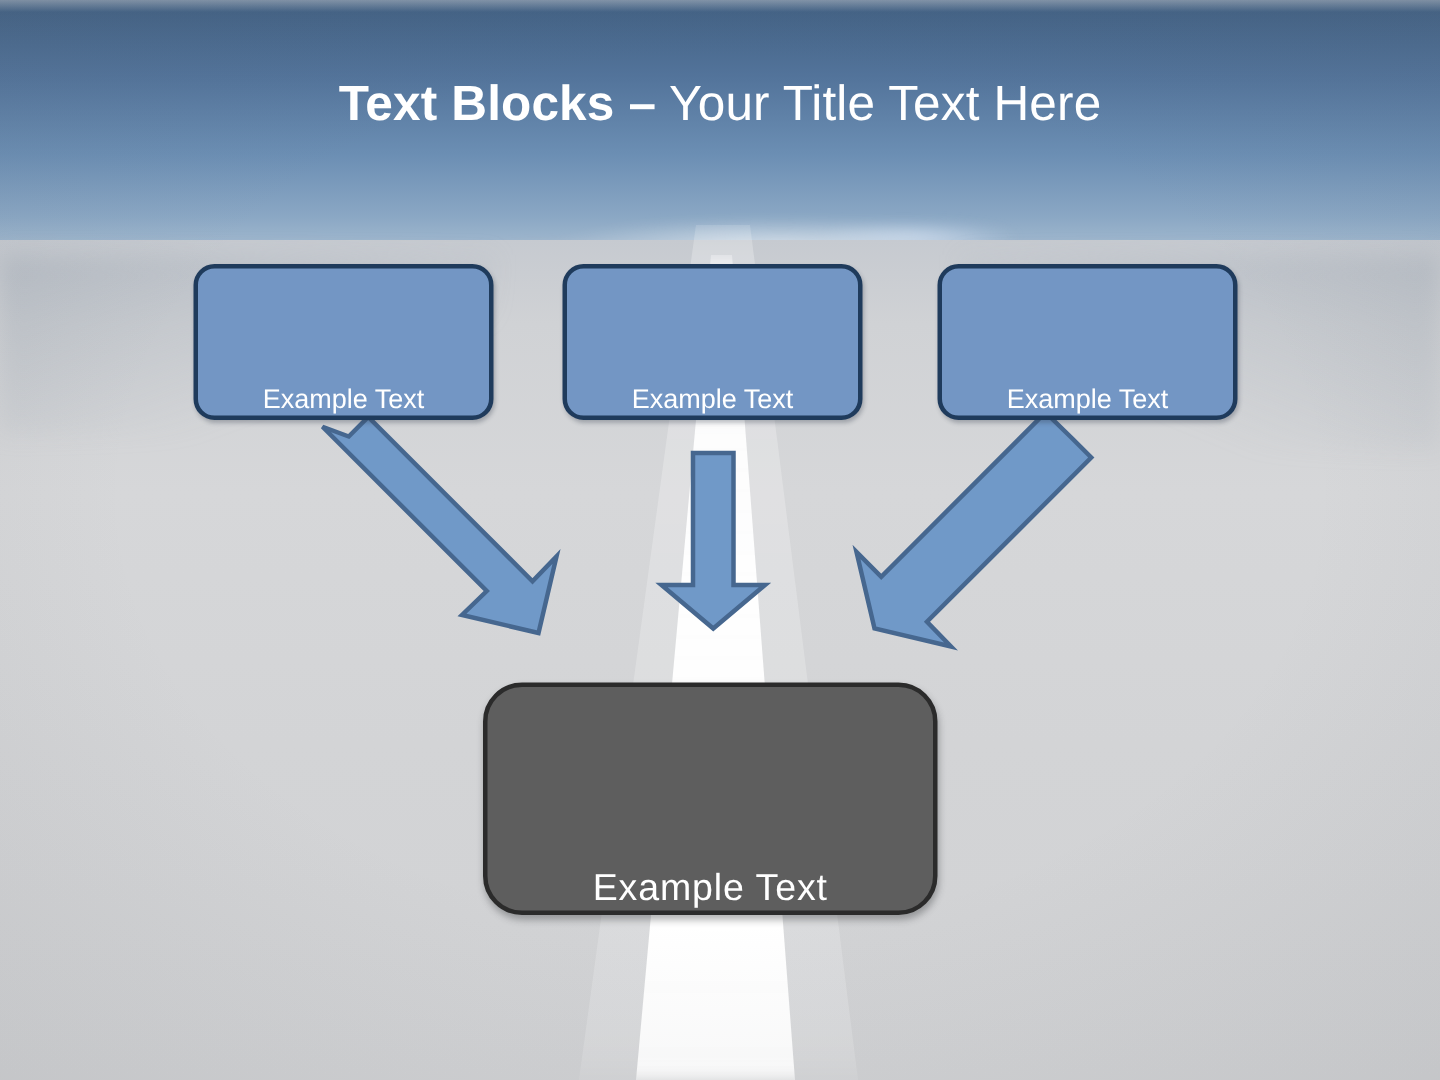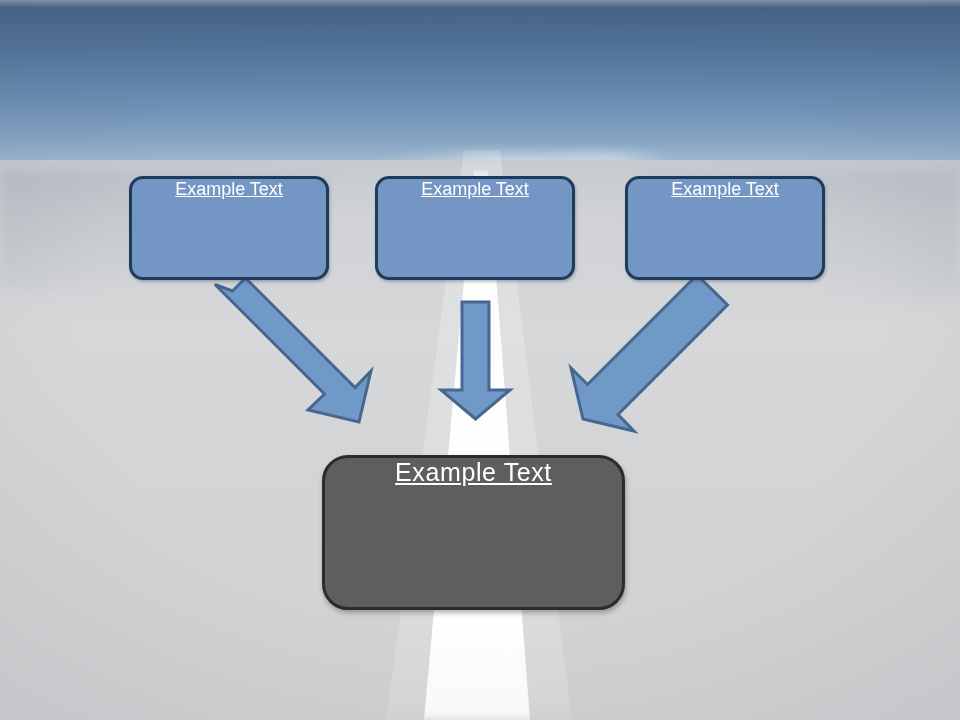--- a/index.html
+++ b/index.html
@@ -133,24 +133,23 @@
     white-space: nowrap;
   }
   .title .strong { font-weight: bold; }
   .title .light  { font-weight: normal; }
 
   
   .box {
     position: absolute;
     box-sizing: border-box;
     display: flex;
-    align-items: flex-start;
+    align-items: flex-end;
     justify-content: center;
     color: #ffffff;
-    text-decoration: underline;
   }
   .box-top {
     width: 200px;
     height: 104px;
     top: 176px;
     border: 3px solid #1f3b5c;
     border-radius: 14px;
     background: #7396c4;
     font-size: 18px;
     box-shadow: 1px 2px 3px rgba(40,50,65,0.30);
@@ -194,20 +193,21 @@
 
   <div class="bg-sky"></div>
   <div class="bg-haze"></div>
   <div class="bg-road"></div>
   <div class="bg-shoulder-l"></div>
   <div class="bg-shoulder-r"></div>
   <div class="bg-stripe-glow"></div>
   <div class="bg-stripe"></div>
   <div class="bg-vignette"></div>
 
+  <div class="title"><span class="strong">Text Blocks –</span><span class="light"> Your Title Text Here</span></div>
 
   <svg class="arrows" viewBox="0 0 960 720" width="960" height="720">
 
     <polygon class="arrow-shape" points="232.5,291 245.5,278 355,387.5 371,371 359,422 308,410 324.5,394 215,284.5"></polygon>
 
     <polygon class="arrow-shape" points="462,302 489,302 489,390 510,390 475.5,419 441,390 462,390"></polygon>
 
     <polygon class="arrow-shape" points="714.5,292 727.5,305 618,414.5 634,431 583,419 571,368 587.5,384.5 697,275"></polygon>
   </svg>
 

